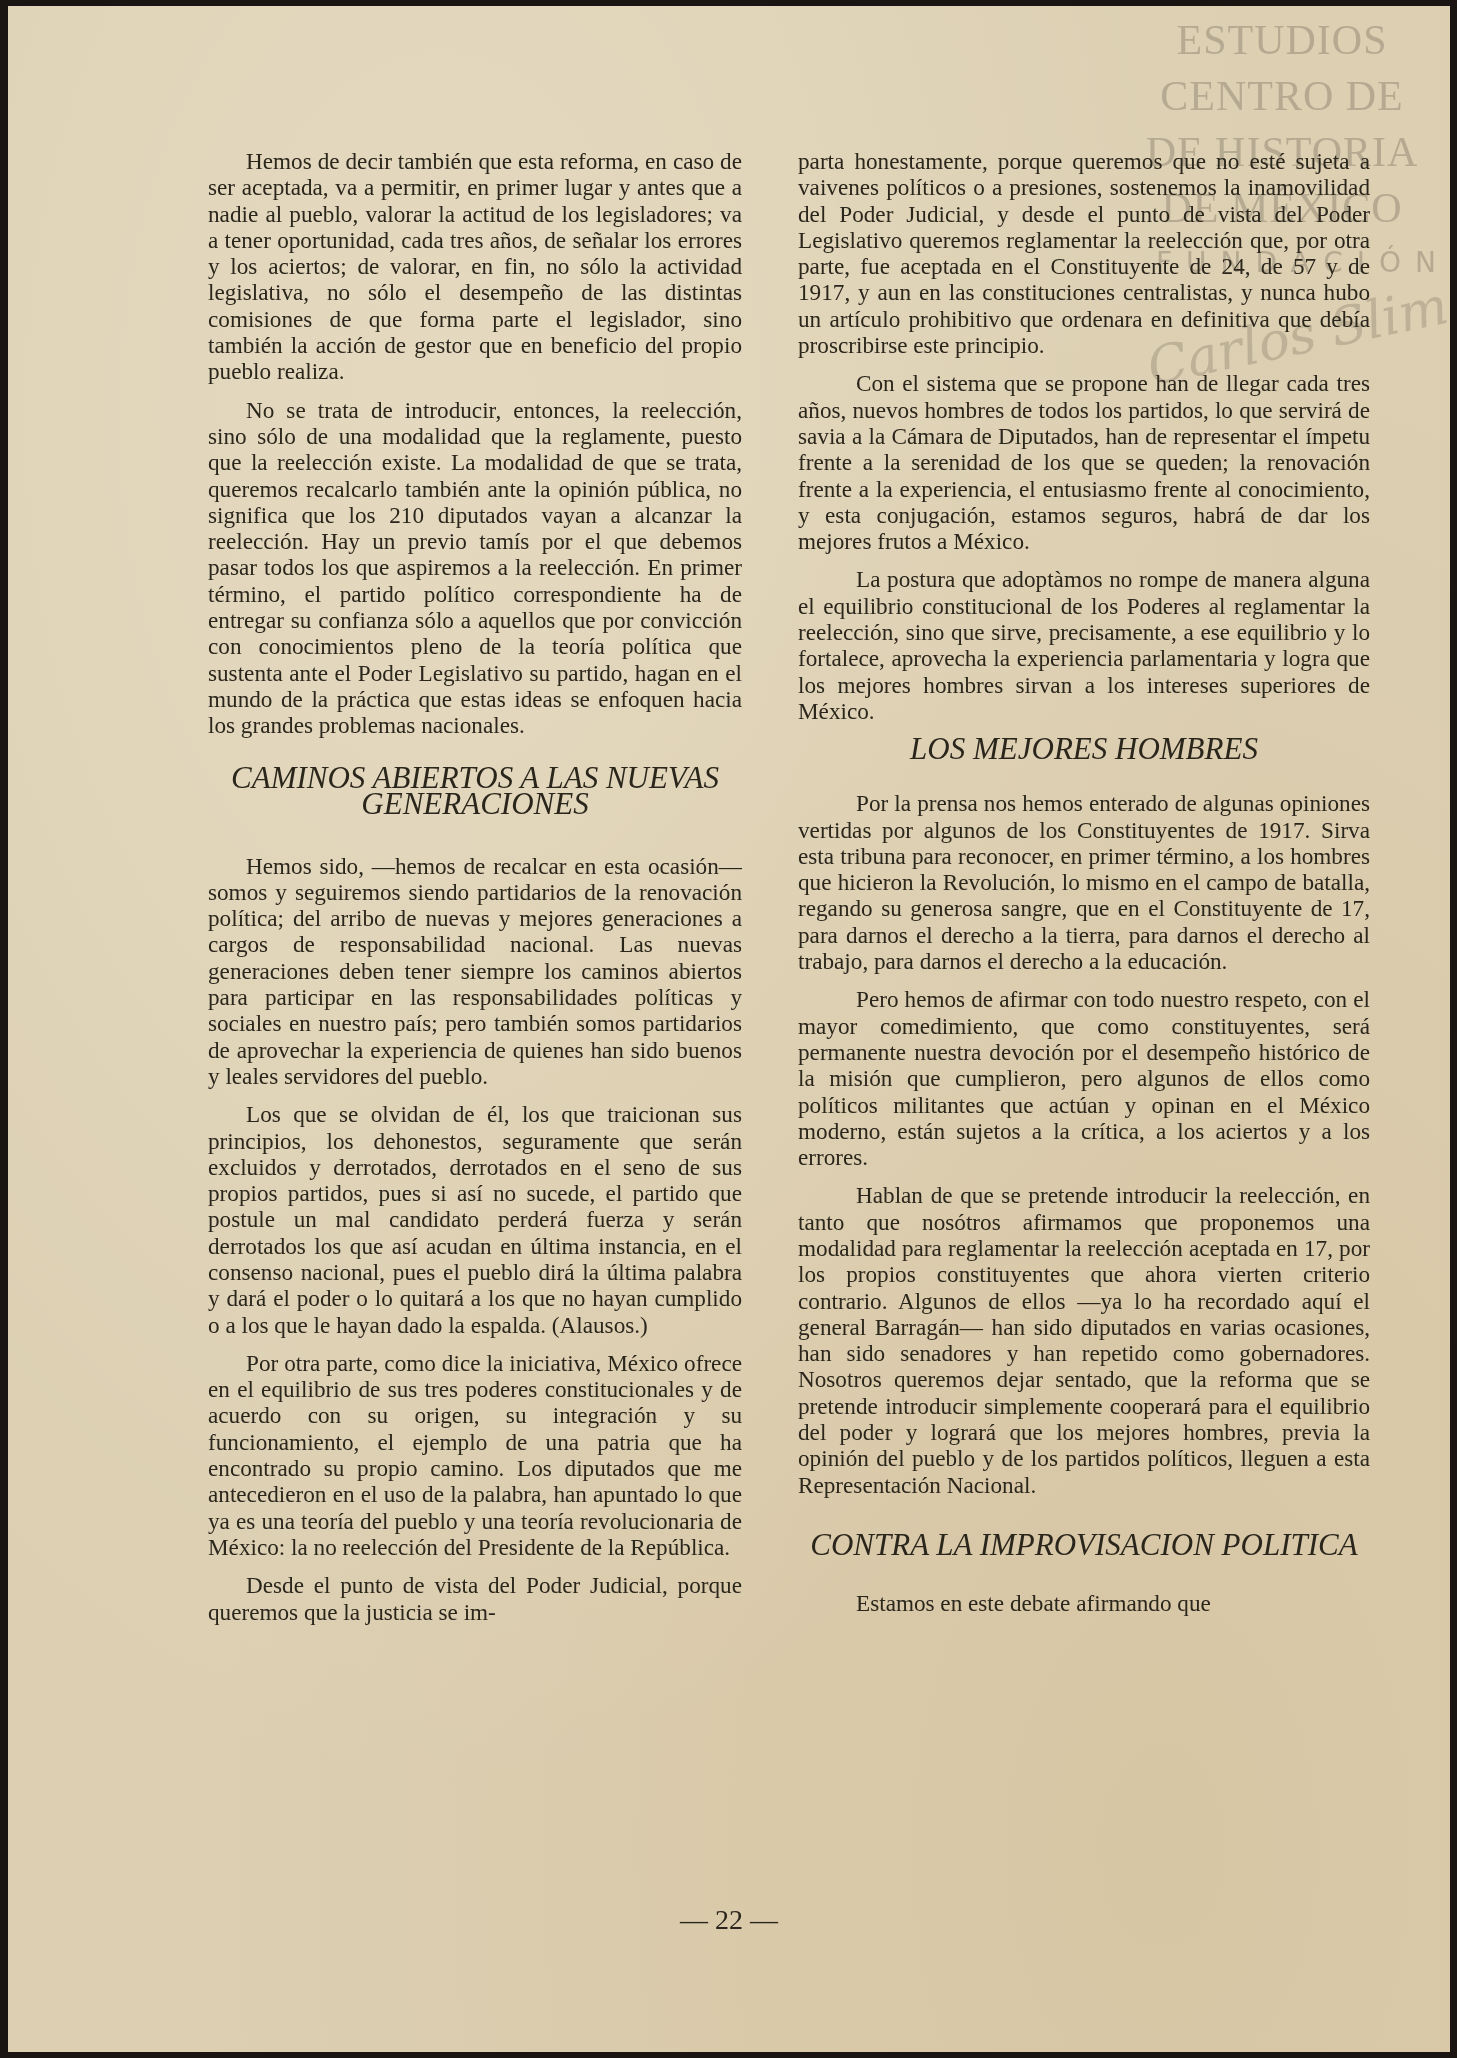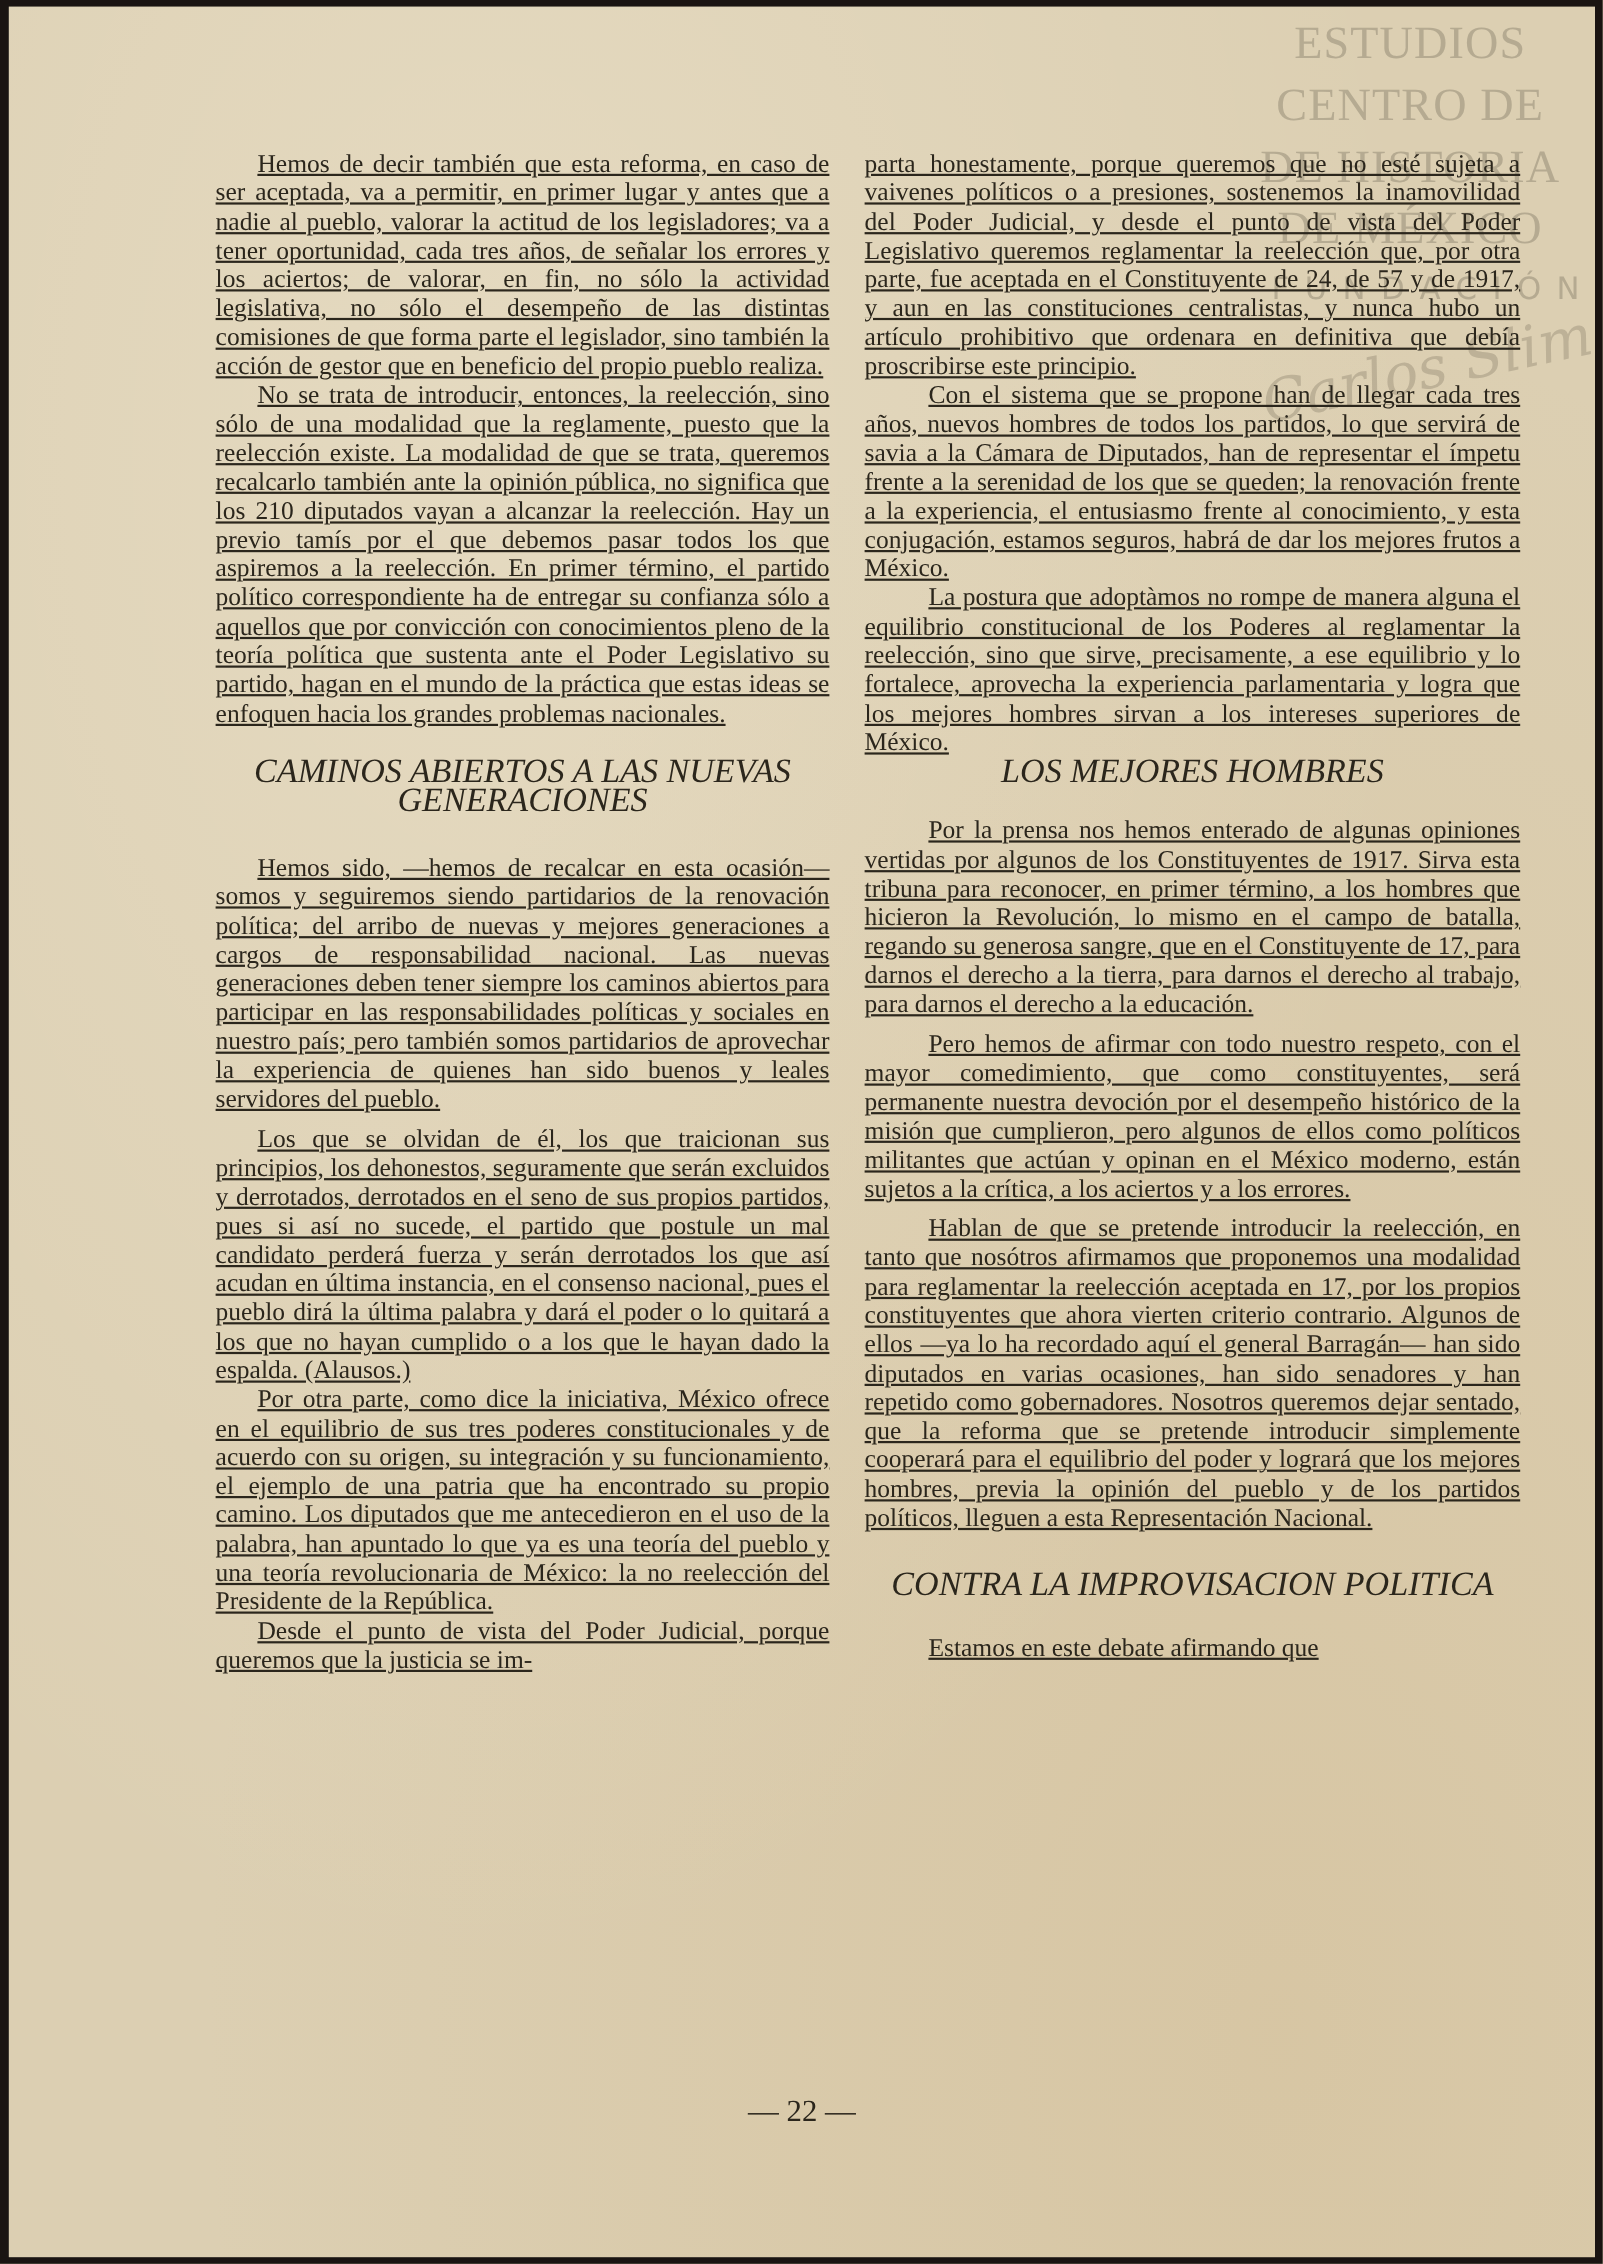--- a/index.html
+++ b/index.html
@@ -38,21 +38,21 @@
       transform: rotate(-12deg);
     }
     .col {
       position: absolute; top: 130px;
       color: #2b261c;
       font-size: 23.2px; line-height: 26.3px;
       text-align: justify;
     }
     .col.left { left: 188px; width: 558px; }
     .col.right { left: 778px; width: 596px; }
-    .col p { margin: 0; text-indent: 0; text-decoration: underline; }
+    .col p { margin: 12px; text-indent: 0; }
     .col p.ind { text-indent: 38px; }
     .col.right p.ind { text-indent: 58px; }
     .col p.noind { text-indent: 0; }
     .heading {
       font-style: italic; text-align: center;
       font-size: 31px; line-height: 26px;
       margin: 0;
     }
     .left .heading.h1 { margin-top: 26px; margin-bottom: 36px; }
     .right .heading.h2 { margin-bottom: 28px; font-family: Liberation Serif, serif; }

